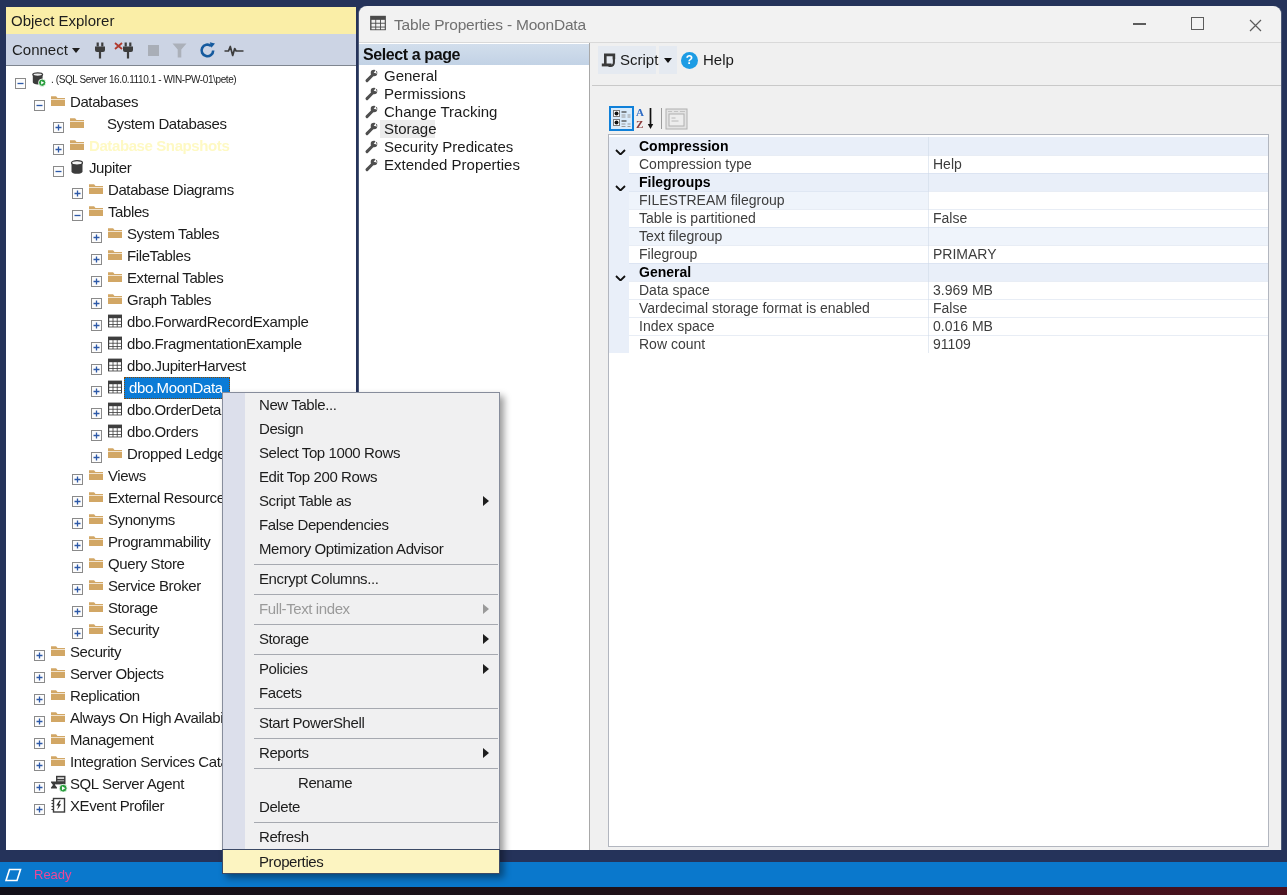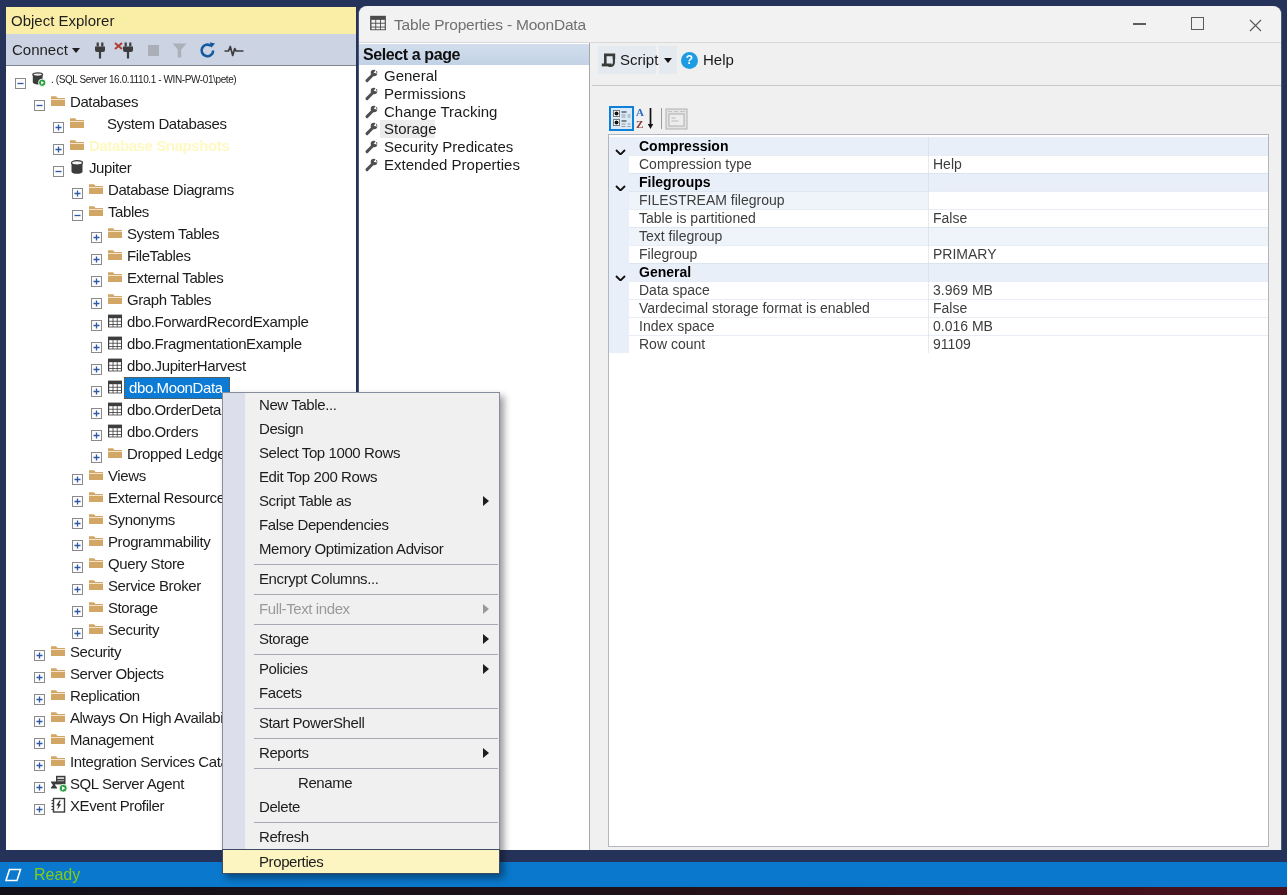--- a/index.html
+++ b/index.html
@@ -570,21 +570,21 @@
 <div class="abs" style="left:629px;top:281px;width:639px;height:1px;background:rgba(205,216,232,0.45);"></div>
 <div class="abs" style="left:629px;top:299px;width:639px;height:1px;background:rgba(205,216,232,0.45);"></div>
 <div class="abs" style="left:629px;top:317px;width:639px;height:1px;background:rgba(205,216,232,0.45);"></div>
 <div class="abs" style="left:629px;top:335px;width:639px;height:1px;background:rgba(205,216,232,0.45);"></div>
 <div class="abs" style="left:928px;top:137px;width:1px;height:216px;background:rgba(205,216,232,0.55);"></div>
 <div class="abs" style="left:0px;top:850px;width:1287px;height:12px;background:#25335a;"></div>
 <div class="abs" style="left:0px;top:862px;width:1287px;height:25px;background:#0a78cc;"></div>
 <div class="abs" style="left:5px;top:868px;"><svg width="20" height="14" viewBox="0 0 20 14">
       <path d="M4.5 1.5 h11 l-3.5 11 h-11 z" fill="none" stroke="#fff" stroke-width="1.6"></path>
     </svg></div>
-<div class="abs txt" style="left:34px;top:862px;font-size:16px;color:#84cc16;font-weight:normal;line-height:25px;">Ready</div>
+<div class="abs txt" style="left:34px;top:862px;font-size:13px;color:#ec4899;font-weight:normal;line-height:25px;">Ready</div>
 <div class="abs" style="left:0px;top:887px;width:1287px;height:8px;background:linear-gradient(90deg,#131019,#1c1118 45%,#3b0f18 78%,#4c1220);"></div>
 <div class="abs" style="left:222px;top:392px;width:278px;height:482px;background:#f0f0f1;border:1px solid #878d9c;box-sizing:border-box;box-shadow:4px 4px 7px rgba(0,0,0,0.4);z-index:50;"></div>
 <div class="abs" style="left:223px;top:393px;width:22px;height:480px;background:#dcdfeb;z-index:51;"></div>
 <div class="abs txt" style="left:259px;top:393px;font-size:15px;color:#1c1c1c;line-height:24px;letter-spacing:-0.4px;z-index:52;">New Table...</div>
 <div class="abs txt" style="left:259px;top:417px;font-size:15px;color:#1c1c1c;line-height:24px;letter-spacing:-0.4px;z-index:52;">Design</div>
 <div class="abs txt" style="left:259px;top:441px;font-size:15px;color:#1c1c1c;line-height:24px;letter-spacing:-0.4px;z-index:52;">Select Top 1000 Rows</div>
 <div class="abs txt" style="left:259px;top:465px;font-size:15px;color:#1c1c1c;line-height:24px;letter-spacing:-0.4px;z-index:52;">Edit Top 200 Rows</div>
 <div class="abs txt" style="left:259px;top:489px;font-size:15px;color:#1c1c1c;line-height:24px;letter-spacing:-0.4px;z-index:52;">Script Table as</div>
 <div class="abs" style="left:483px;top:496px;width:0;height:0;border-top:5px solid transparent;border-bottom:5px solid transparent;border-left:6px solid #1e1e1e;z-index:52;"></div>
 <div class="abs txt" style="left:259px;top:513px;font-size:15px;color:#1c1c1c;line-height:24px;letter-spacing:-0.4px;z-index:52;">False Dependencies</div>

